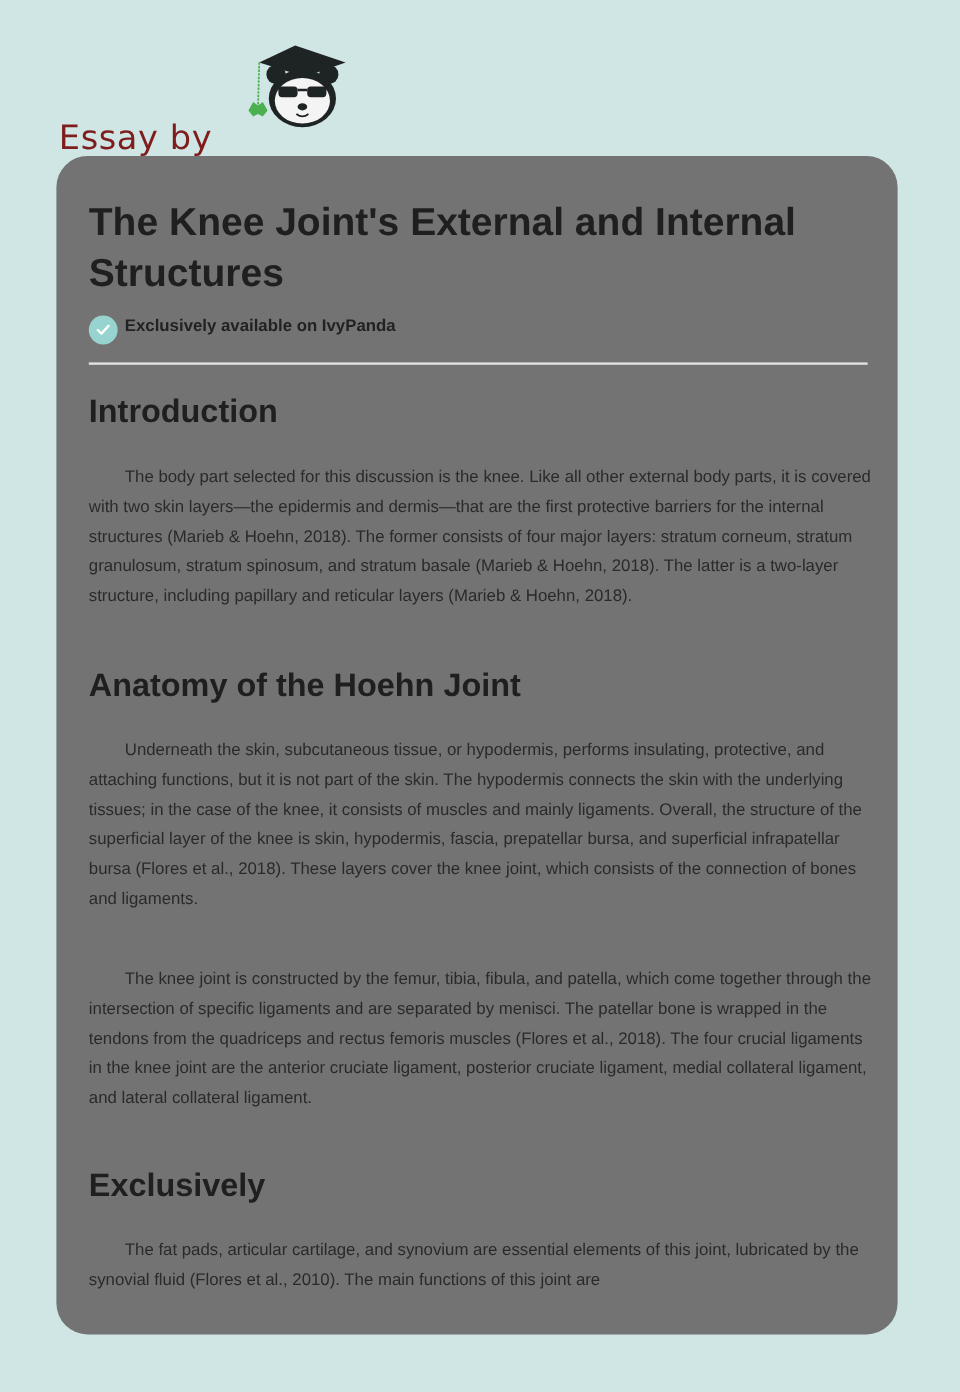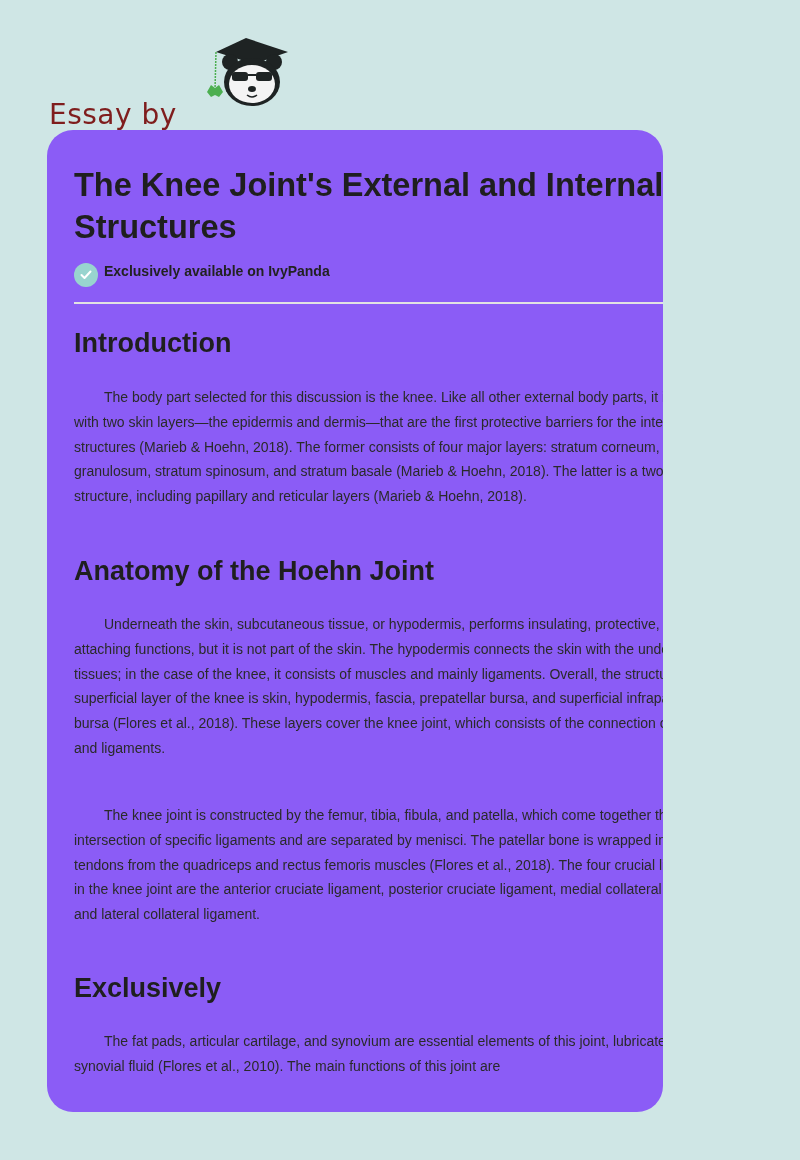--- a/index.html
+++ b/index.html
@@ -15,22 +15,22 @@
     position: absolute; left: 49px; top: 50px;
     font-family: "DejaVu Sans", sans-serif; font-size: 28px; color: #7f1d1d; letter-spacing: 0.5px; margin-top: 48px;
   }
   .logo-icon { position: absolute; left: 202px; top: 34px; width: 88px; height: 74px; }
   .brand {
     position: absolute; left: 296px; top: 53px;
     font-family: "DejaVu Serif", serif; font-weight: bold; font-size: 31px; color: #1e2323;
   }
   .brand sup { font-size: 14px; vertical-align: top; position: relative; top: 2px; margin-left: 1px; }
   .card {
-    position: absolute; left: 47px; top: 130px; width: 616px; height: 982px;
-    background: #8b5cf6; border-radius: 26px; overflow: hidden;
+    position: absolute; left: 47px; top: 130px; width: 701px; height: 982px;
+    background: #737373; border-radius: 26px; overflow: hidden;
   }
   .content { position: absolute; left: 27px; top: 0; width: 650px; }
   h1 {
     margin: 0; position: absolute; top: 34px; left: 0; width: 650px;
     font-size: 32.5px; line-height: 42px; font-weight: bold; color: #1f1f1f;
   }
   .exclusive { position: absolute; left: 0; top: 133px; height: 26px; display: flex; align-items: flex-start; }
   .check-icon {
     width: 24px; height: 24px; border-radius: 50%; background: #98d4cf;
     display: flex; align-items: center; justify-content: center; margin-right: 6px;

